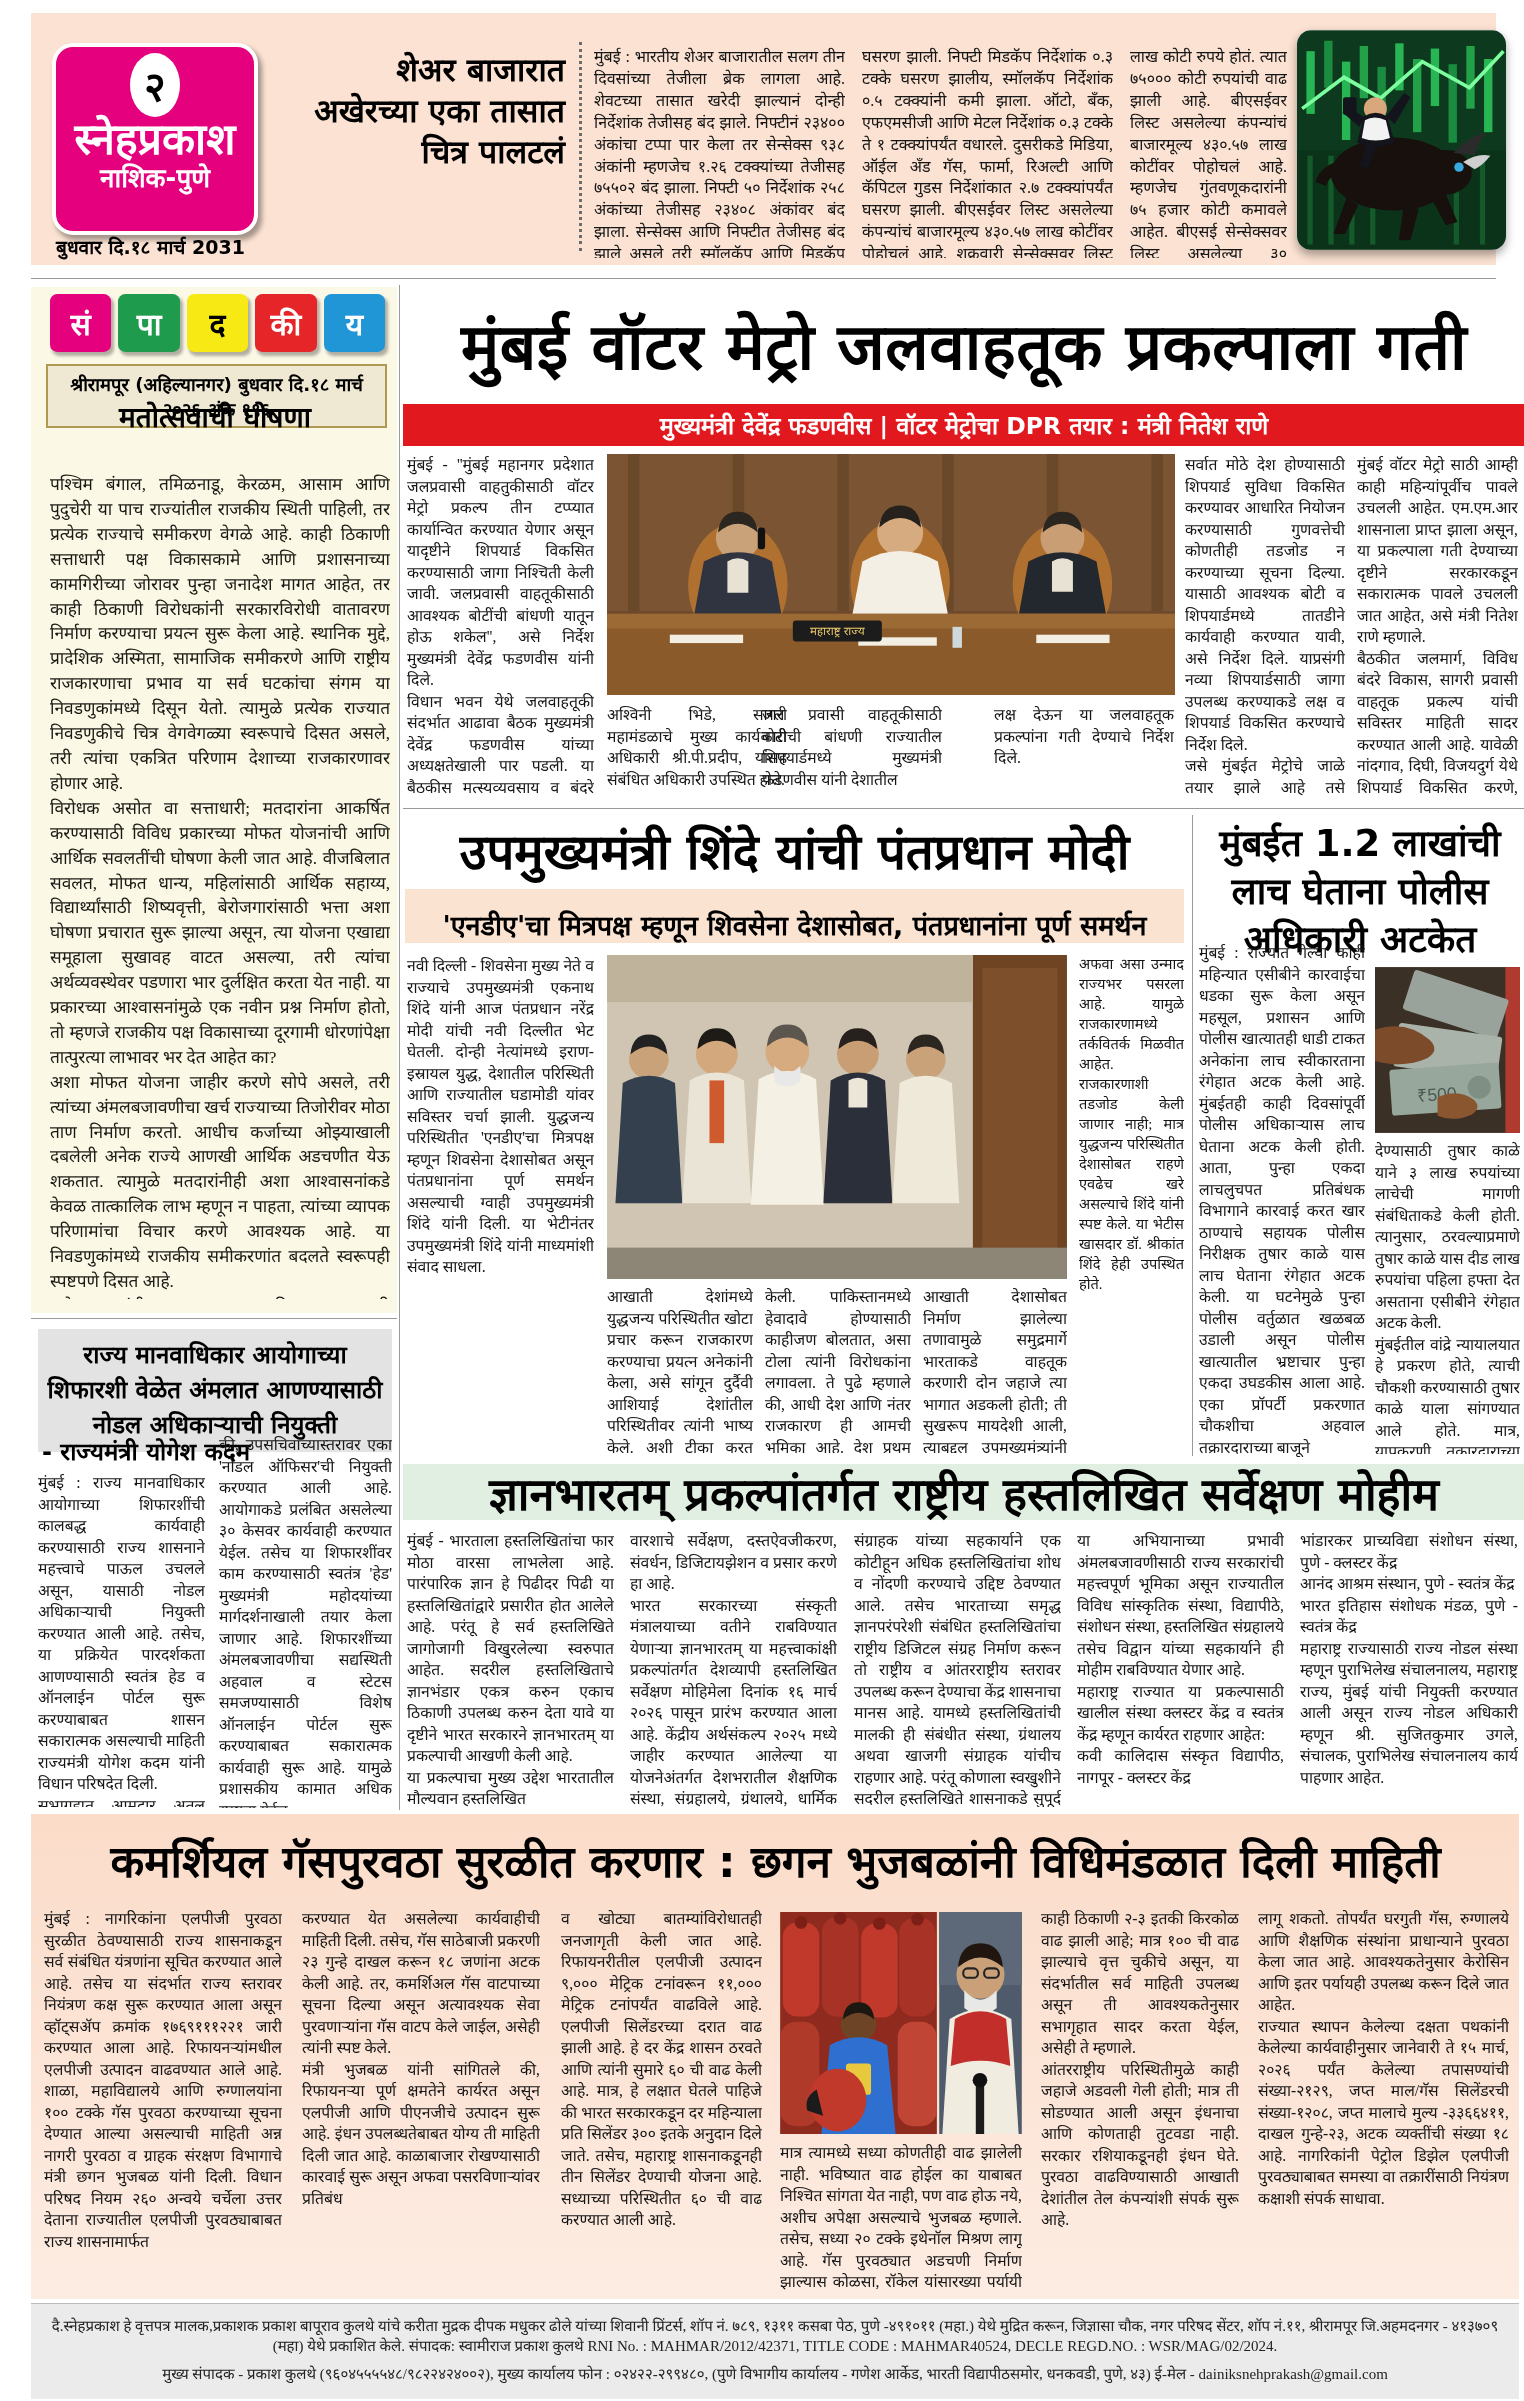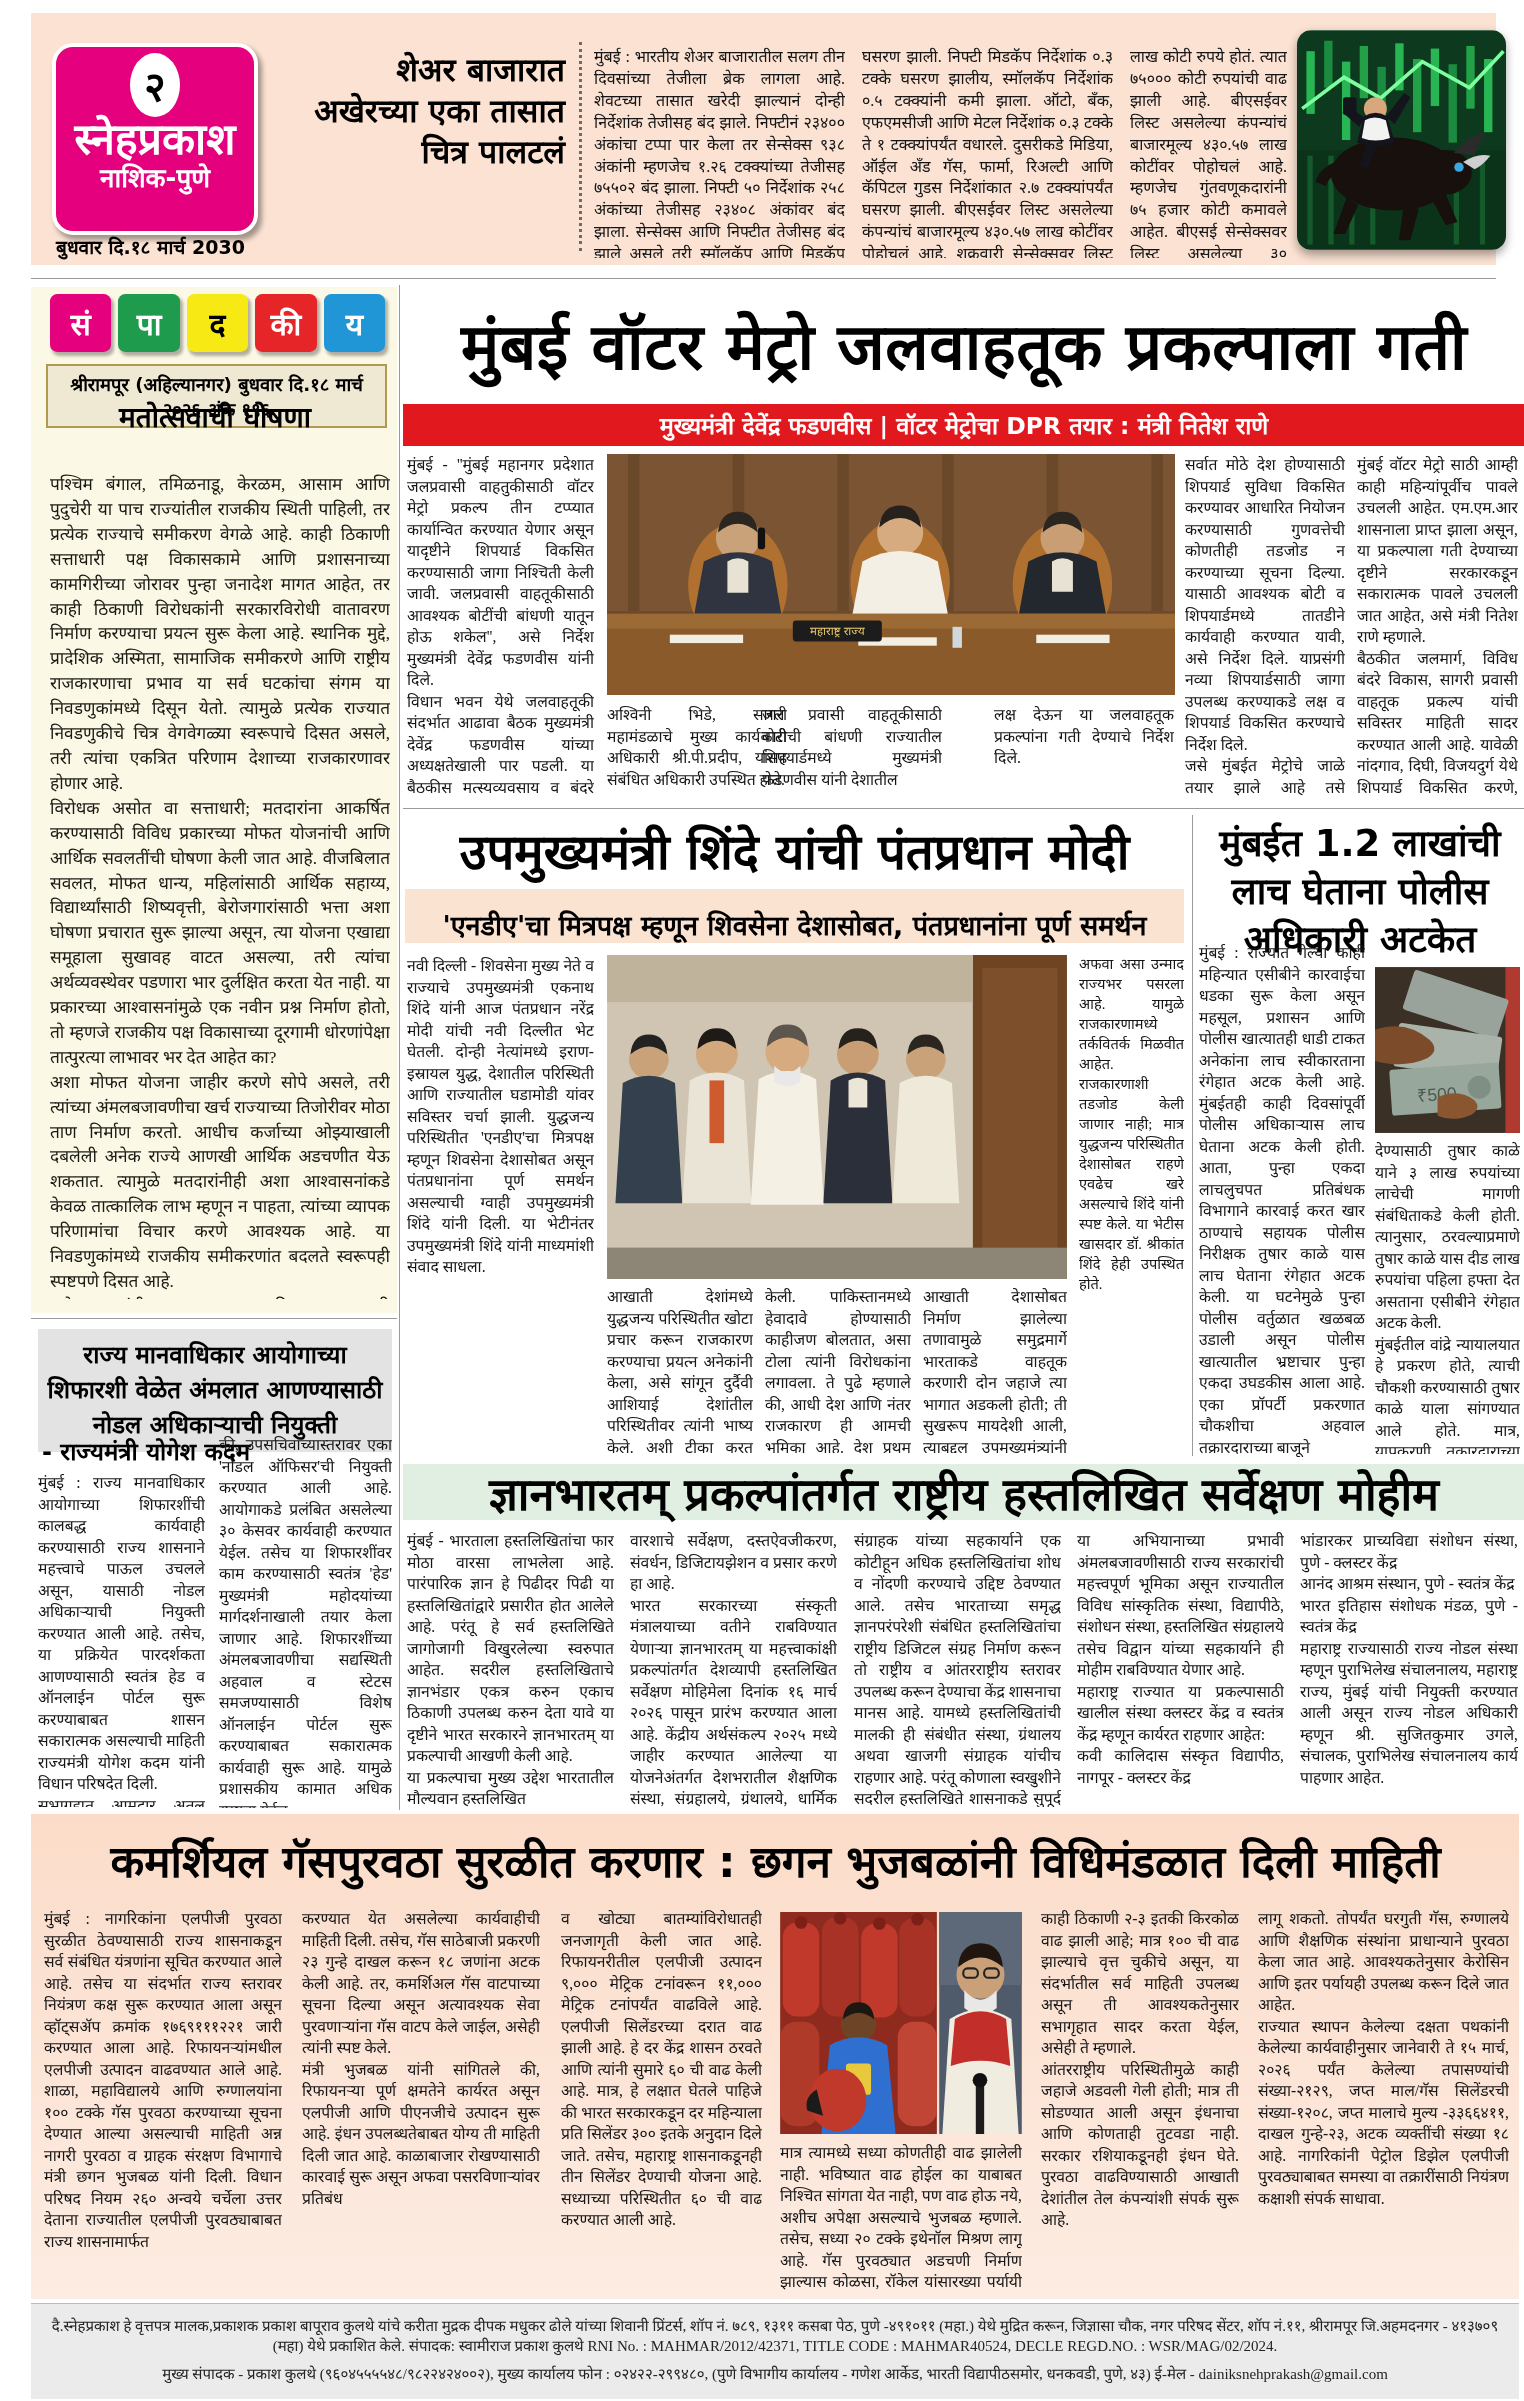--- a/index.html
+++ b/index.html
@@ -22,21 +22,21 @@
 
   <div class="abs" style="left:31px;top:13px;width:1465px;height:252px;background:#fbe2d2;"></div>
 
   <div class="abs" style="left:52px;top:43px;width:198px;height:184px;background:#e5017d;border:4.2px solid #ffffff;border-radius:21px;box-shadow:3.1px 4.2px 5.2px rgba(0,0,0,.35);text-align:center;">
     <div style="margin:6.3px auto 0;width:50px;height:64px;background:#ffffff;border-radius:50%;display:flex;align-items:center;justify-content:center;">
       <span class="hd" style="font-size:41px;color:#000;">२</span>
     </div>
     <div class="hd" style="font-size:43px;color:#fff;line-height:1.0;margin-top:1px;">स्नेहप्रकाश</div>
     <div class="hd" style="font-size:26px;color:#fff;line-height:1.1;margin-top:3.1px;">नाशिक-पुणे</div>
   </div>
-  <div class="abs hd center" style="left:46px;top:234px;width:209px;font-size:19px;">बुधवार दि.१८ मार्च 2030</div>
+  <div class="abs hd center" style="left:46px;top:234px;width:209px;font-size:19px;">बुधवार दि.१८ मार्च 2031</div>
 
   <div class="abs hd" style="left:293px;top:50px;width:272px;font-size:32px;line-height:1.28;text-align:right;">शेअर बाजारात अखेरच्या एका तासात चित्र पालटलं</div>
   <div class="abs" style="left:579px;top:42px;height:209px;border-left:3.1px dotted #6b6b6b;"></div>
 
   <div class="abs btxt" style="left:594px;top:46px;width:251px;height:212px;font-size:16px;">मुंबई : भारतीय शेअर बाजारातील सलग तीन दिवसांच्या तेजीला ब्रेक लागला आहे. शेवटच्या तासात खरेदी झाल्यानं दोन्ही निर्देशांक तेजीसह बंद झाले. निफ्टीनं २३४०० अंकांचा टप्पा पार केला तर सेन्सेक्स ९३८ अंकांनी म्हणजेच १.२६ टक्क्यांच्या तेजीसह ७५५०२ बंद झाला. निफ्टी ५० निर्देशांक २५८ अंकांच्या तेजीसह २३४०८ अंकांवर बंद झाला. सेन्सेक्स आणि निफ्टीत तेजीसह बंद झाले असले तरी स्मॉलकॅप आणि मिडकॅप स्टॉकमध्ये</div>
   <div class="abs btxt" style="left:862px;top:46px;width:251px;height:212px;font-size:16px;">घसरण झाली. निफ्टी मिडकॅप निर्देशांक ०.३ टक्के घसरण झालीय, स्मॉलकॅप निर्देशांक ०.५ टक्क्यांनी कमी झाला. ऑटो, बँक, एफएमसीजी आणि मेटल निर्देशांक ०.३ टक्के ते १ टक्क्यांपर्यंत वधारले. दुसरीकडे मिडिया, ऑईल अँड गॅस, फार्मा, रिअल्टी आणि कॅपिटल गुडस निर्देशांकात २.७ टक्क्यांपर्यंत घसरण झाली. बीएसईवर लिस्ट असलेल्या कंपन्यांचं बाजारमूल्य ४३०.५७ लाख कोटींवर पोहोचलं आहे. शुक्रवारी सेन्सेक्सवर लिस्ट असलेल्या कंपन्यांचं बाजारमूल्य ४२९.८२</div>
   <div class="abs btxt" style="left:1130px;top:46px;width:157px;height:212px;font-size:16px;">लाख कोटी रुपये होतं. त्यात ७५००० कोटी रुपयांची वाढ झाली आहे. बीएसईवर लिस्ट असलेल्या कंपन्यांचं बाजारमूल्य ४३०.५७ लाख कोटींवर पोहोचलं आहे. म्हणजेच गुंतवणूकदारांनी ७५ हजार कोटी कमावले आहेत. बीएसई सेन्सेक्सवर लिस्ट असलेल्या ३० कंपन्यांपैकी २४ कंपन्यांचे शेअर तेजीसह बंद झाले. अल्ट्राटेक सिमेंट, ट्रेंट, एचडीएफसी बँक, महिंद्रा अँड महिंद्रा, इटरनलच्या शेअरमध्ये २.८० टक्के ते ३.०१ टक्क्यांची तेजी दिसून आली.</div>
 
   <div class="abs photo-frame" style="left:1297px;top:30px;width:209px;height:220px;">
     <svg width="209" height="220" viewBox="0 0 400 420">

